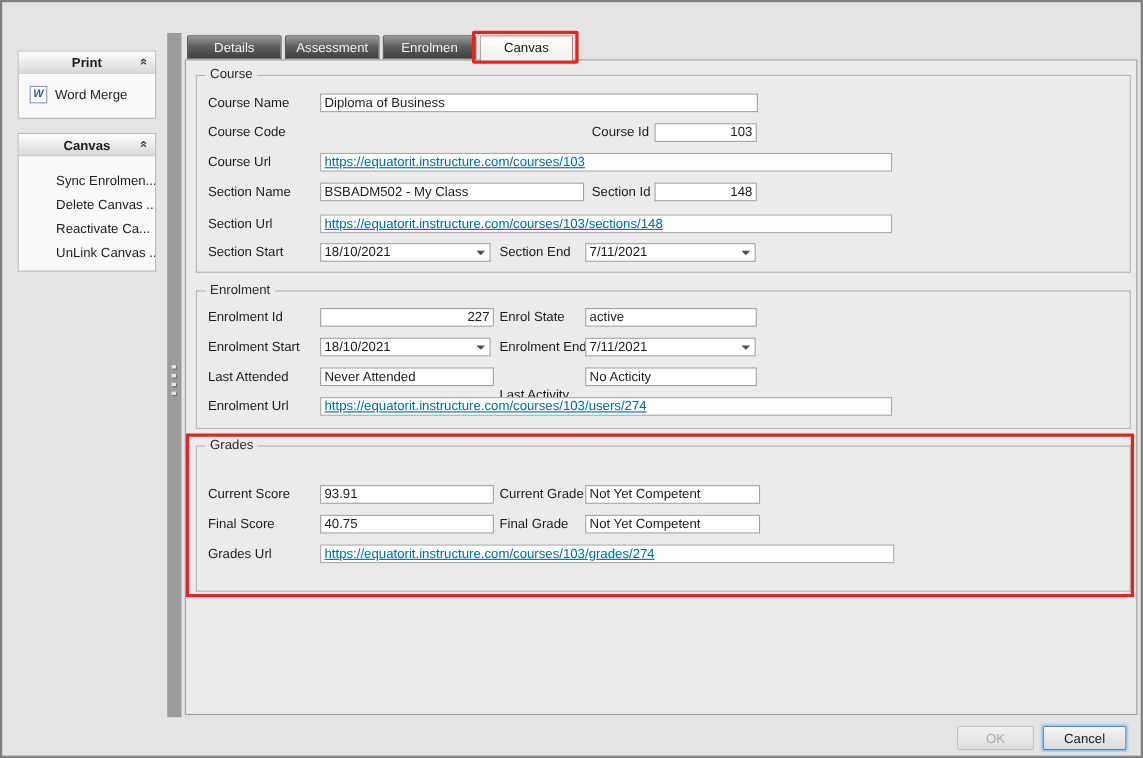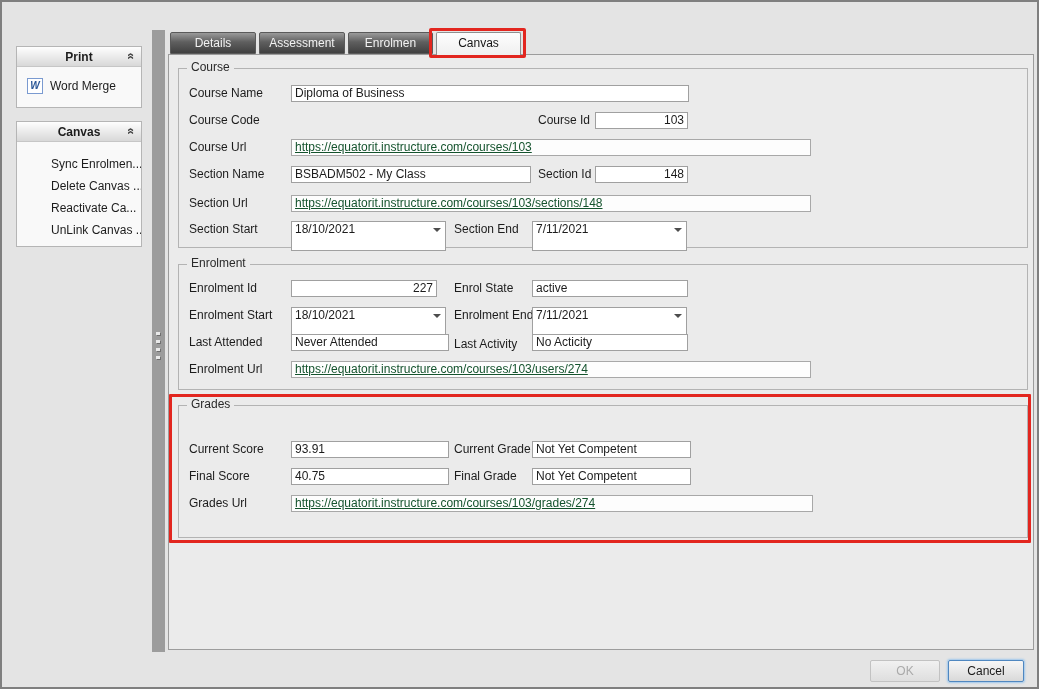--- a/index.html
+++ b/index.html
@@ -51,27 +51,27 @@
                 border-bottom:none; color:#141414; z-index:3; }
   .main-panel { position:absolute; left:166px; top:52px; width:866px; height:596px;
                 background:#ebebeb; border:1px solid #9c9c9c; z-index:2; }
   
   .group { position:absolute; border:1px solid #b3b3b3; background:#ebebeb; }
   .group-caption { position:absolute; top:-9px; left:8px; background:#ebebeb; padding:0 4px; color:#2a2a2a; }
   .lbl { position:absolute; height:17px; line-height:17px; white-space:nowrap; }
   .fld { position:absolute; height:17px; line-height:15px; background:#fff; border:1px solid #a0a0a0;
          padding:0 3px; white-space:nowrap; overflow:hidden; }
   .fld.num { text-align:right; }
-  .combo { position:absolute; height:30px; background:#fff; border:1px solid #a0a0a0; }
+  .combo { position:absolute; height:17px; background:#fff; border:1px solid #a0a0a0; }
   .combo .cval { position:absolute; left:3px; top:0; line-height:15px; }
   .combo .arrow { position:absolute; right:4px; top:6px; width:0; height:0;
                   border-left:4px solid transparent; border-right:4px solid transparent; border-top:4px solid #4d4d4d; }
   .linkfld { position:absolute; height:17px; line-height:15px; background:#fdfdfd; border:1px solid #a8a8a8;
              padding:0 3px; white-space:nowrap; overflow:hidden; }
-  .link { color:#14532d; text-decoration:underline; cursor:pointer; }
+  .link { color:#0369a1; text-decoration:underline; cursor:pointer; }
   
   .annot { position:absolute; border:3px solid #e2261f; border-radius:2px; z-index:10; pointer-events:none; }
   .annot-tab { left:427px; top:26px; width:97px; height:30px; }
   .annot-grades { left:167px; top:392px; width:862px; height:149px; border-radius:1px; }
   
   .btn { position:absolute; top:658px; height:22px; text-align:center; line-height:20px;
          border-radius:2px; cursor:pointer; }
   .btn-ok { left:868px; width:70px; background:linear-gradient(#f1f1f1,#dedede);
             border:1px solid #c2c2c2; color:#aaaaaa; }
   .btn-cancel { left:946px; width:76px; background:linear-gradient(#f6f6f6,#d9d9d9);
@@ -158,38 +158,38 @@
     <div class="combo" style="left:353px;top:152px;width:155px;">
       <span class="cval">7/11/2021</span>
       <span class="arrow"></span>
     </div>
   </div>
 
   <div class="group" style="left:176px;top:262px;width:850px;height:126px;z-index:4;">
     <div class="group-caption">Enrolment</div>
 
     <div class="lbl" style="left:10px;top:15px;">Enrolment Id</div>
-    <div class="fld num" style="left:112px;top:15px;width:146px;">227</div>
+    <div class="fld num" style="left:112px;top:15px;width:158px;">227</div>
     <div class="lbl" style="left:275px;top:15px;">Enrol State</div>
     <div class="fld" style="left:353px;top:15px;width:156px;">active</div>
 
     <div class="lbl" style="left:10px;top:42px;">Enrolment Start</div>
     <div class="combo" style="left:112px;top:42px;width:155px;">
       <span class="cval">18/10/2021</span>
       <span class="arrow"></span>
     </div>
     <div class="lbl" style="left:275px;top:42px;">Enrolment End</div>
     <div class="combo" style="left:353px;top:42px;width:155px;">
       <span class="cval">7/11/2021</span>
       <span class="arrow"></span>
     </div>
 
     <div class="lbl" style="left:10px;top:69px;">Last Attended</div>
     <div class="fld" style="left:112px;top:69px;width:158px;">Never Attended</div>
-    <div class="lbl" style="left:275px;top:71px;">Last Activity</div>
+    <div class="lbl" style="left:275px;top:86px;">Last Activity</div>
     <div class="fld" style="left:353px;top:69px;width:156px;">No Acticity</div>
 
     <div class="lbl" style="left:10px;top:96px;">Enrolment Url</div>
     <div class="linkfld" style="left:112px;top:96px;width:520px;">
       <span class="link">https://equatorit.instructure.com/courses/103/users/274</span>
     </div>
   </div>
 
   <div class="group" style="left:176px;top:403px;width:850px;height:133px;z-index:4;">
     <div class="group-caption">Grades</div>

